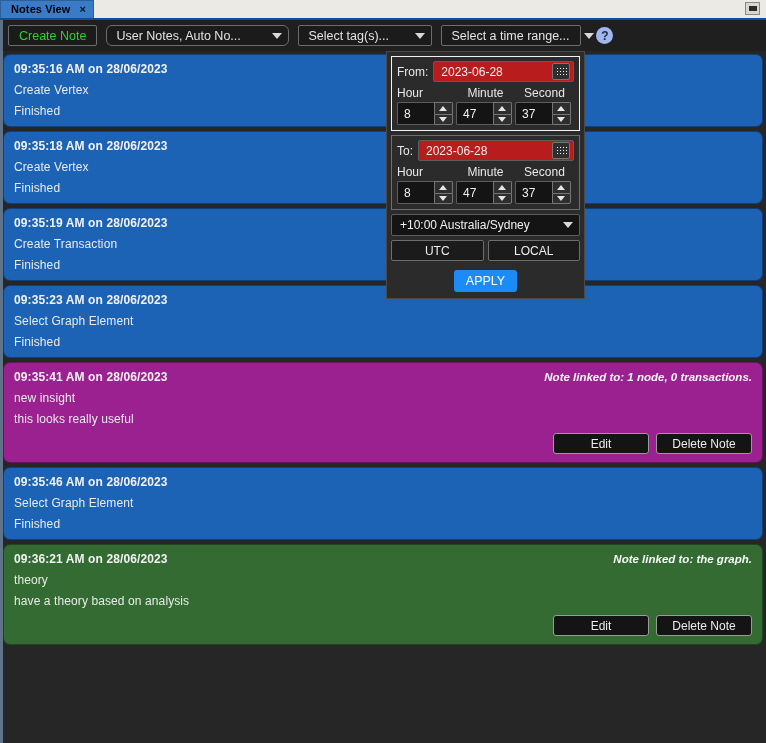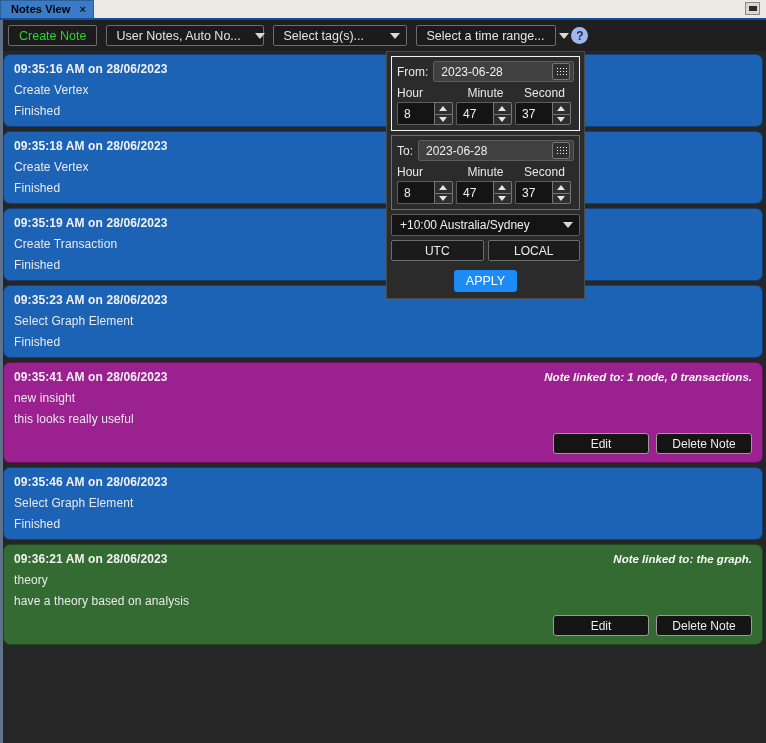--- a/index.html
+++ b/index.html
@@ -122,21 +122,21 @@
     justify-content: space-between;
   }
   .combo .cb-text { flex: 1 1 auto; }
   .combo .cb-arrow {
     margin-left: 14px;
     width: 0; height: 0;
     border-left: 5px solid transparent;
     border-right: 5px solid transparent;
     border-top: 6px solid #d8d8d8;
   }
-  .combo.w-notes { width: 158px; }
+  .combo.w-notes { width: 183px; border-radius: 6px; }
   .combo.w-tags  { width: 134px; }
   .combo.w-time  { width: 140px; }
 
   .help-icon {
     width: 17px; height: 17px;
     border-radius: 50%;
     background: #9fb6ef;
     color: #1c2840;
     font-size: 12px;
     font-weight: bold;
@@ -244,21 +244,21 @@
     gap: 5px;
   }
   .dt-label {
     font-size: 12px;
     color: #e8e8e8;
     white-space: nowrap;
   }
   .dt-datefield {
     flex: 1 1 auto;
     height: 21px;
-    background: #404040;
+    background: #b91c1c;
     border: 1px solid #5c5c5c;
     border-radius: 2px;
     display: flex;
     align-items: center;
     justify-content: space-between;
     padding: 0 3px 0 7px;
     box-sizing: border-box;
     cursor: text;
   }
   .dt-datevalue { font-size: 12px; color: #f0f0f0; }

